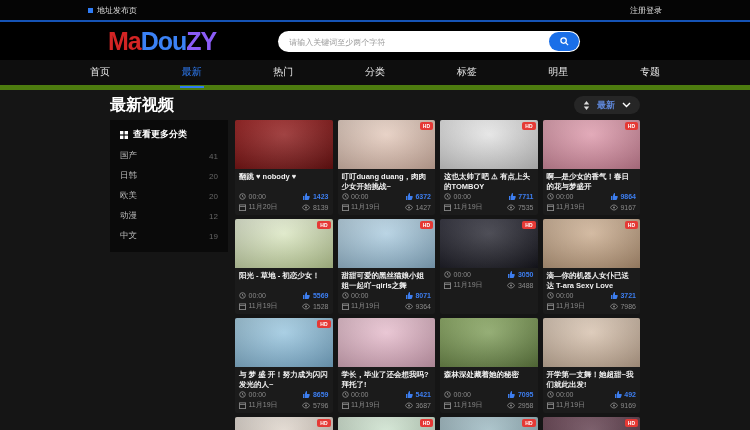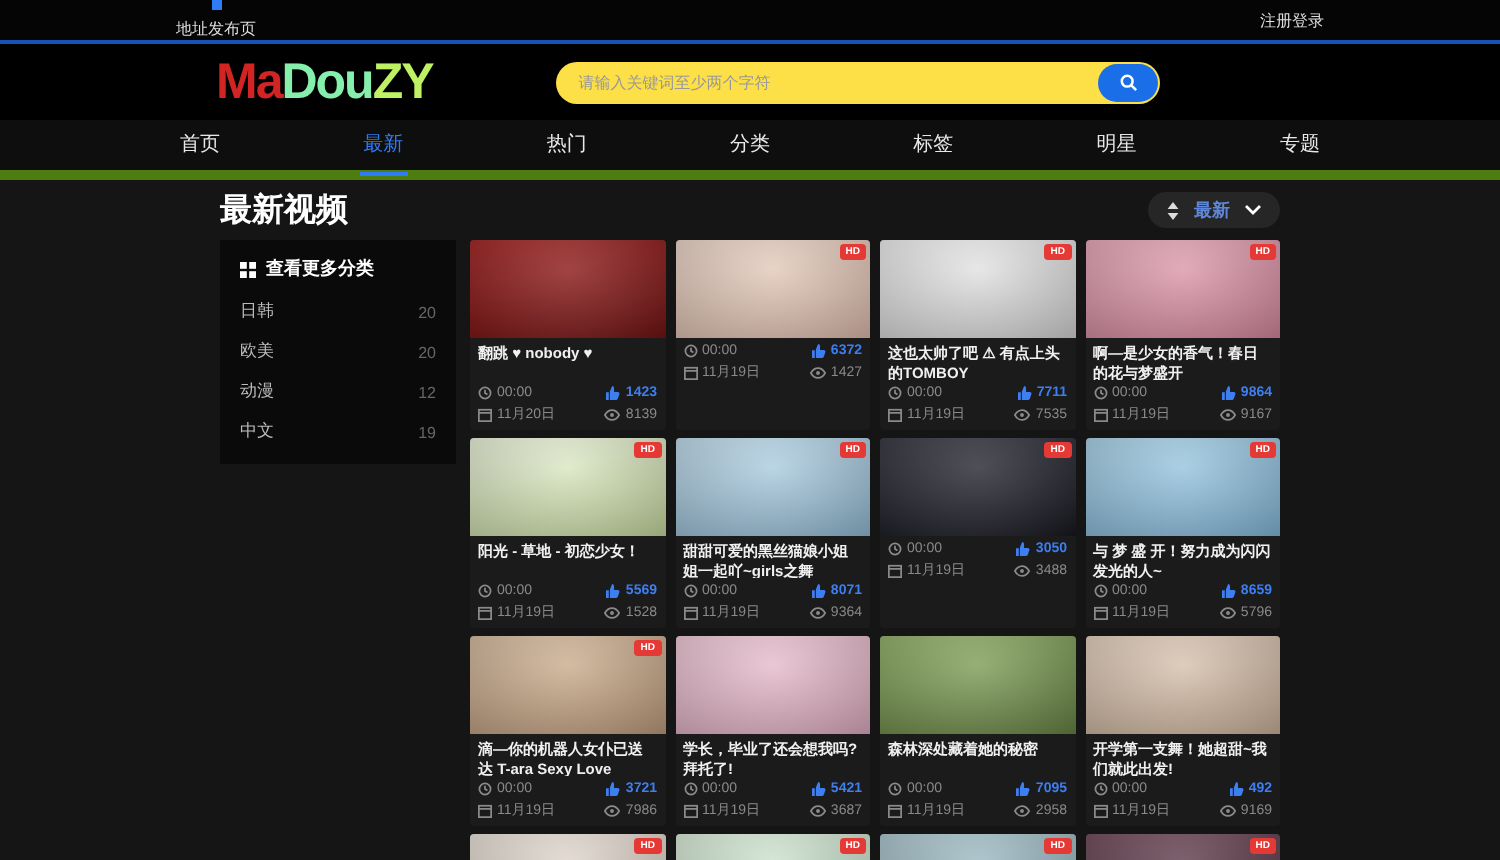--- a/index.html
+++ b/index.html
@@ -4,32 +4,32 @@
 <style>
   * { margin:0; padding:0; box-sizing:border-box; }
   html,body { width:750px; height:430px; overflow:hidden; background:#101010;
     font-family:"Liberation Sans", sans-serif; }
   .wrap574 { width:574px; margin:0 auto; height:100%; display:flex; align-items:center; }
   .wrap530 { width:530px; margin:0 auto; }
 
   
   .topbar { height:22px; background:#050505; border-bottom:2px solid #1553b5; }
   .topbar .wrap574 { justify-content:space-between; }
-  .top-left { display:flex; align-items:center; gap:4px; color:#ddd; font-size:8px; cursor:pointer;flex-direction:column; }
+  .top-left { display:flex; align-items:center; gap:4px; color:#ddd; font-size:8px; cursor:pointer; }
   .blue-sq { width:5px; height:5px; background:#2e7cf6; display:inline-block; }
   .top-right { display:flex; gap:0; }
   .top-right a { color:#ddd; font-size:8px; text-decoration:none; cursor:pointer; }
 
   
   .header { height:38px; background:#000; }
   .logo { font-size:25px; font-weight:bold; letter-spacing:-1px; margin-left:20px; cursor:pointer; white-space:nowrap; }
   .logo .p1 { color:#d32424; }
-  .logo .p2 { color:#86efac; }
-  .logo .p3 { color:#bef264; }
-  .search { position:relative; margin-left:62px; width:302px; height:21px; background:#fde047; border-radius:11px; }
+  .logo .p2 { color:#3b82f6; }
+  .logo .p3 { color:#8b5cf6; }
+  .search { position:relative; margin-left:62px; width:302px; height:21px; background:#ffffff; border-radius:11px; }
   .search input { width:100%; height:100%; border:none; outline:none; background:transparent;
     padding:0 34px 0 11px; font-size:8px; color:#333; font-family:"Liberation Sans",sans-serif; }
   .search input::placeholder { color:#999; }
   .search-btn { position:absolute; right:1px; top:1px; width:30px; height:19px; border:none;
     border-radius:10px; background:#1a6fe8; display:flex; align-items:center; justify-content:center; cursor:pointer; }
 
   
   .nav { height:30px; background:#0e0e0e; border-bottom:5px solid #4d7c0f; }
   .nav .wrap574 { justify-content:space-between; }
   .tab { height:30px; display:flex; align-items:center; font-size:10px; color:#e8e8e8;
@@ -159,20 +159,24 @@
                 <rect x="0" y="0" width="3.4" height="3.4" fill="#fff"></rect>
                 <rect x="4.6" y="0" width="3.4" height="3.4" fill="#fff"></rect>
                 <rect x="0" y="4.6" width="3.4" height="3.4" fill="#fff"></rect>
                 <rect x="4.6" y="4.6" width="3.4" height="3.4" fill="#fff"></rect>
               </svg>
           </span>
           <span>查看更多分类</span>
         </div>
         <div id="sb-list">
             <div class="sb-item">
+    <span class="lab">国产</span>
+    <span class="cnt">41</span>
+  </div>
+            <div class="sb-item">
     <span class="lab">日韩</span>
     <span class="cnt">20</span>
   </div>
             <div class="sb-item">
     <span class="lab">欧美</span>
     <span class="cnt">20</span>
   </div>
             <div class="sb-item">
     <span class="lab">动漫</span>
     <span class="cnt">12</span>
@@ -229,20 +233,21 @@
                   </span>
           <span class="txt-view">8139</span>
         </span>
       </div>
     </div>
   </div>
           <div class="card">
     <div class="thumb" style="background: linear-gradient(165deg, rgb(233, 211, 198), rgb(217, 184, 168));">
       <span class="badge">HD</span>
     </div>
+    <div class="c-title">叮叮duang duang，肉肉少女开始挑战~</div>
     <div class="stats">
       <div class="srow">
         <span class="sg">
           <span>
                     <svg width="7" height="7" viewBox="0 0 8 8">
                       <circle cx="4" cy="4" r="3.2" fill="none" stroke="currentColor" stroke-width="1"></circle>
                       <path d="M4 2.2V4l1.4.9" fill="none" stroke="currentColor" stroke-width="1"></path>
                     </svg>
                   </span>
           <span class="txt-dur">00:00</span>
@@ -506,20 +511,67 @@
                       <path d="M.5 3.5C1.6 1.5 3 .7 4.5.7s2.9.8 4 2.8c-1.1 2-2.5 2.8-4 2.8S1.6 5.5.5 3.5z" fill="none" stroke="currentColor" stroke-width="1"></path>
                       <circle cx="4.5" cy="3.5" r="1.1" fill="currentColor"></circle>
                     </svg>
                   </span>
           <span class="txt-view">3488</span>
         </span>
       </div>
     </div>
   </div>
           <div class="card">
+    <div class="thumb" style="background: linear-gradient(165deg, rgb(212, 184, 156), rgb(185, 152, 120));">
+      <span class="badge">HD</span>
+    </div>
+    <div class="c-title">滴—你的机器人女仆已送达 T-ara Sexy Love</div>
+    <div class="stats">
+      <div class="srow">
+        <span class="sg">
+          <span>
+                    <svg width="7" height="7" viewBox="0 0 8 8">
+                      <circle cx="4" cy="4" r="3.2" fill="none" stroke="currentColor" stroke-width="1"></circle>
+                      <path d="M4 2.2V4l1.4.9" fill="none" stroke="currentColor" stroke-width="1"></path>
+                    </svg>
+                  </span>
+          <span class="txt-dur">00:00</span>
+        </span>
+        <span class="sg like">
+          <span>
+                    <svg width="7" height="7" viewBox="0 0 8 8">
+                      <path d="M0 3.5h1.6V8H0zM2.2 8h3.6c.5 0 .9-.3 1-.8l.9-2.6c.2-.6-.3-1.2-.9-1.2H4.6V1.1C4.6.5 4.1 0 3.5 0L2.2 3.2z" fill="currentColor"></path>
+                    </svg>
+                  </span>
+          <span class="txt-like">3721</span>
+        </span>
+      </div>
+      <div class="srow">
+        <span class="sg">
+          <span>
+                    <svg width="7" height="7" viewBox="0 0 8 8">
+                      <rect x="0.5" y="1" width="7" height="6.5" fill="none" stroke="currentColor" stroke-width="1"></rect>
+                      <line x1="0.5" y1="2.8" x2="7.5" y2="2.8" stroke="currentColor" stroke-width="1"></line>
+                    </svg>
+                  </span>
+          <span class="txt-date">11月19日</span>
+        </span>
+        <span class="sg">
+          <span>
+                    <svg width="8" height="7" viewBox="0 0 9 7">
+                      <path d="M.5 3.5C1.6 1.5 3 .7 4.5.7s2.9.8 4 2.8c-1.1 2-2.5 2.8-4 2.8S1.6 5.5.5 3.5z" fill="none" stroke="currentColor" stroke-width="1"></path>
+                      <circle cx="4.5" cy="3.5" r="1.1" fill="currentColor"></circle>
+                    </svg>
+                  </span>
+          <span class="txt-view">7986</span>
+        </span>
+      </div>
+    </div>
+  </div>
+          <div class="card">
     <div class="thumb" style="background: linear-gradient(165deg, rgb(166, 207, 228), rgb(127, 179, 212));">
       <span class="badge">HD</span>
     </div>
     <div class="c-title">与 梦 盛 开！努力成为闪闪发光的人~</div>
     <div class="stats">
       <div class="srow">
         <span class="sg">
           <span>
                     <svg width="7" height="7" viewBox="0 0 8 8">
                       <circle cx="4" cy="4" r="3.2" fill="none" stroke="currentColor" stroke-width="1"></circle>
@@ -548,67 +600,20 @@
           <span class="txt-date">11月19日</span>
         </span>
         <span class="sg">
           <span>
                     <svg width="8" height="7" viewBox="0 0 9 7">
                       <path d="M.5 3.5C1.6 1.5 3 .7 4.5.7s2.9.8 4 2.8c-1.1 2-2.5 2.8-4 2.8S1.6 5.5.5 3.5z" fill="none" stroke="currentColor" stroke-width="1"></path>
                       <circle cx="4.5" cy="3.5" r="1.1" fill="currentColor"></circle>
                     </svg>
                   </span>
           <span class="txt-view">5796</span>
-        </span>
-      </div>
-    </div>
-  </div>
-          <div class="card">
-    <div class="thumb" style="background: linear-gradient(165deg, rgb(212, 184, 156), rgb(185, 152, 120));">
-      <span class="badge">HD</span>
-    </div>
-    <div class="c-title">滴—你的机器人女仆已送达 T-ara Sexy Love</div>
-    <div class="stats">
-      <div class="srow">
-        <span class="sg">
-          <span>
-                    <svg width="7" height="7" viewBox="0 0 8 8">
-                      <circle cx="4" cy="4" r="3.2" fill="none" stroke="currentColor" stroke-width="1"></circle>
-                      <path d="M4 2.2V4l1.4.9" fill="none" stroke="currentColor" stroke-width="1"></path>
-                    </svg>
-                  </span>
-          <span class="txt-dur">00:00</span>
-        </span>
-        <span class="sg like">
-          <span>
-                    <svg width="7" height="7" viewBox="0 0 8 8">
-                      <path d="M0 3.5h1.6V8H0zM2.2 8h3.6c.5 0 .9-.3 1-.8l.9-2.6c.2-.6-.3-1.2-.9-1.2H4.6V1.1C4.6.5 4.1 0 3.5 0L2.2 3.2z" fill="currentColor"></path>
-                    </svg>
-                  </span>
-          <span class="txt-like">3721</span>
-        </span>
-      </div>
-      <div class="srow">
-        <span class="sg">
-          <span>
-                    <svg width="7" height="7" viewBox="0 0 8 8">
-                      <rect x="0.5" y="1" width="7" height="6.5" fill="none" stroke="currentColor" stroke-width="1"></rect>
-                      <line x1="0.5" y1="2.8" x2="7.5" y2="2.8" stroke="currentColor" stroke-width="1"></line>
-                    </svg>
-                  </span>
-          <span class="txt-date">11月19日</span>
-        </span>
-        <span class="sg">
-          <span>
-                    <svg width="8" height="7" viewBox="0 0 9 7">
-                      <path d="M.5 3.5C1.6 1.5 3 .7 4.5.7s2.9.8 4 2.8c-1.1 2-2.5 2.8-4 2.8S1.6 5.5.5 3.5z" fill="none" stroke="currentColor" stroke-width="1"></path>
-                      <circle cx="4.5" cy="3.5" r="1.1" fill="currentColor"></circle>
-                    </svg>
-                  </span>
-          <span class="txt-view">7986</span>
         </span>
       </div>
     </div>
   </div>
           <div class="card">
     <div class="thumb" style="background: linear-gradient(165deg, rgb(236, 198, 212), rgb(217, 168, 188));">
       
     </div>
     <div class="c-title">学长，毕业了还会想我吗? 拜托了!</div>
     <div class="stats">

